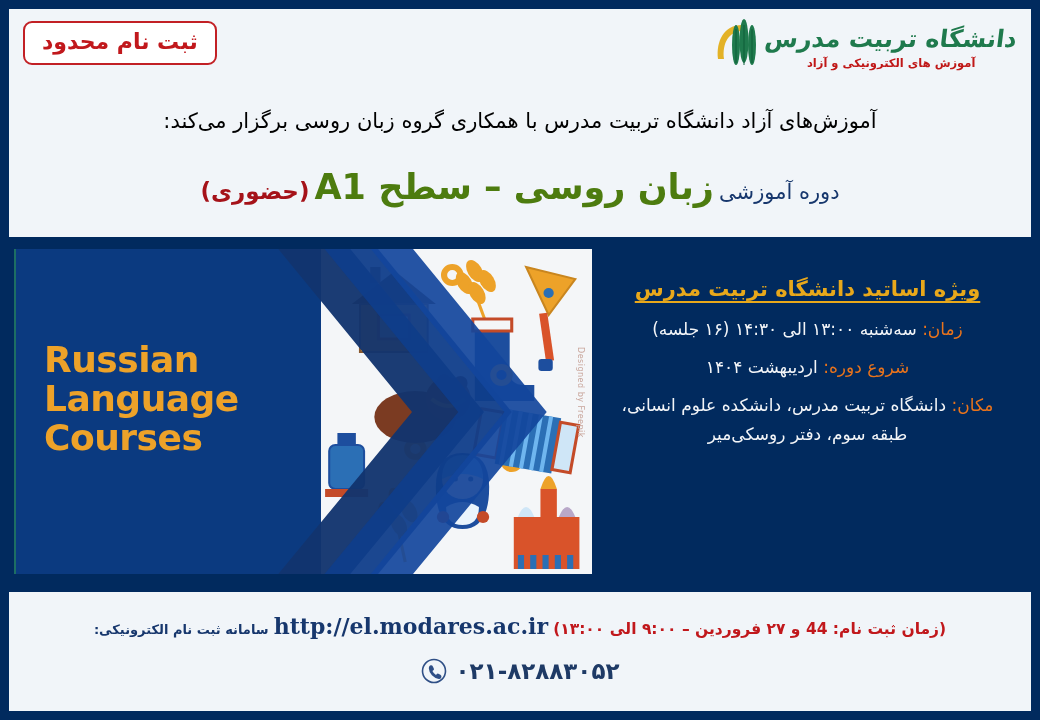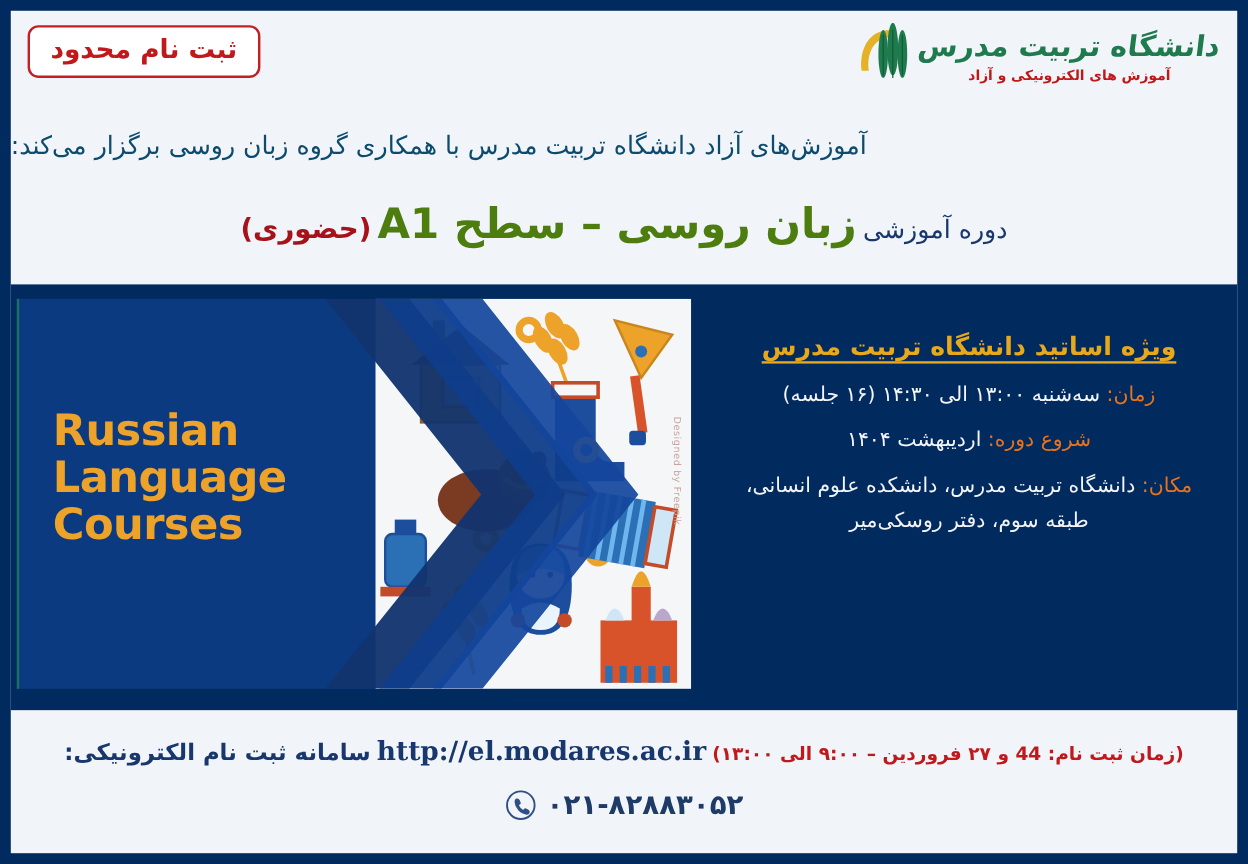--- a/index.html
+++ b/index.html
@@ -38,40 +38,41 @@
     letter-spacing:-.5px;white-space:nowrap;
     transform:skewX(-7deg);
   }
   .logo-sub{
     color:#c01818;font-size:11.5px;font-weight:bold;margin-top:2px;white-space:nowrap;
   }
   .logo-mark{ width:46px;height:58px;flex:0 0 46px; }
 
   .intro{
     position:absolute;left:0;right:0;top:100px;
-    text-align:left;color:#0c4a6e;font-size:21px;white-space:nowrap;
+    text-align:center;color:#000000;font-size:21px;white-space:nowrap;
   }
   .course-title{
     position:absolute;left:0;right:0;top:158px;
     text-align:center;white-space:nowrap;
   }
   .ct-a{ color:#17376d;font-size:21px; }
   .ct-b{ color:#4d7c0f;font-size:35px;font-weight:bold; }
   .ct-c{ color:#a51219;font-size:23px;font-weight:bold; }
 
   
   .band{
     position:relative;height:355px;background:#012a5e;box-sizing:border-box;
   }
 
   
   .art{
     position:absolute;left:5px;top:12px;width:560px;height:325px;
     background:#0b3a80;overflow:hidden;
     border-left:2px solid #1d6e63;
+    padding-left:16px;
   }
   .art-left{
     position:absolute;left:0;top:0;width:58%;height:100%;
     background:linear-gradient(135deg,#0d3f8a 0%,#093ركة 0%,#0b3a80 55%,#0a2f6b 100%);
   }
   .art-title{
     position:absolute;left:0;right:0;top:92px;text-align:left;padding-left:28px;
     color:#eda229;font-size:36px;font-weight:bold;line-height:1.08;
     letter-spacing:-.5px;direction:ltr;font-family:"DejaVu Sans",sans-serif;
   }
@@ -102,21 +103,21 @@
   .d-row{ font-size:17px;margin-top:18px;color:#f3f5f8; }
   .d-row.tight{ margin-top:9px; }
 
   
   .footer{
     position:relative;height:110px;background:#f1f5f9;box-sizing:border-box;
   }
   .f-main{
     position:absolute;left:0;right:0;top:21px;text-align:center;white-space:nowrap;
   }
-  .f-label{ color:#17376d;font-size:19px;font-weight:bold; }
+  .f-label{ color:#17376d;font-size:13px;font-weight:bold; }
   .f-url{
     color:#17376d;font-size:22px;font-weight:bold;direction:ltr;display:inline-block;
     font-family:"DejaVu Serif","Liberation Serif",serif;
   }
   .f-note{ color:#c1181c;font-size:15.5px;font-weight:bold; }
   .f-phone{
     position:absolute;left:0;right:0;top:66px;text-align:center;
     display:flex;align-items:center;justify-content:center;gap:9px;
   }
   .f-phone-num{ color:#1e3a66;font-size:23px;font-weight:bold;letter-spacing:1px; }

